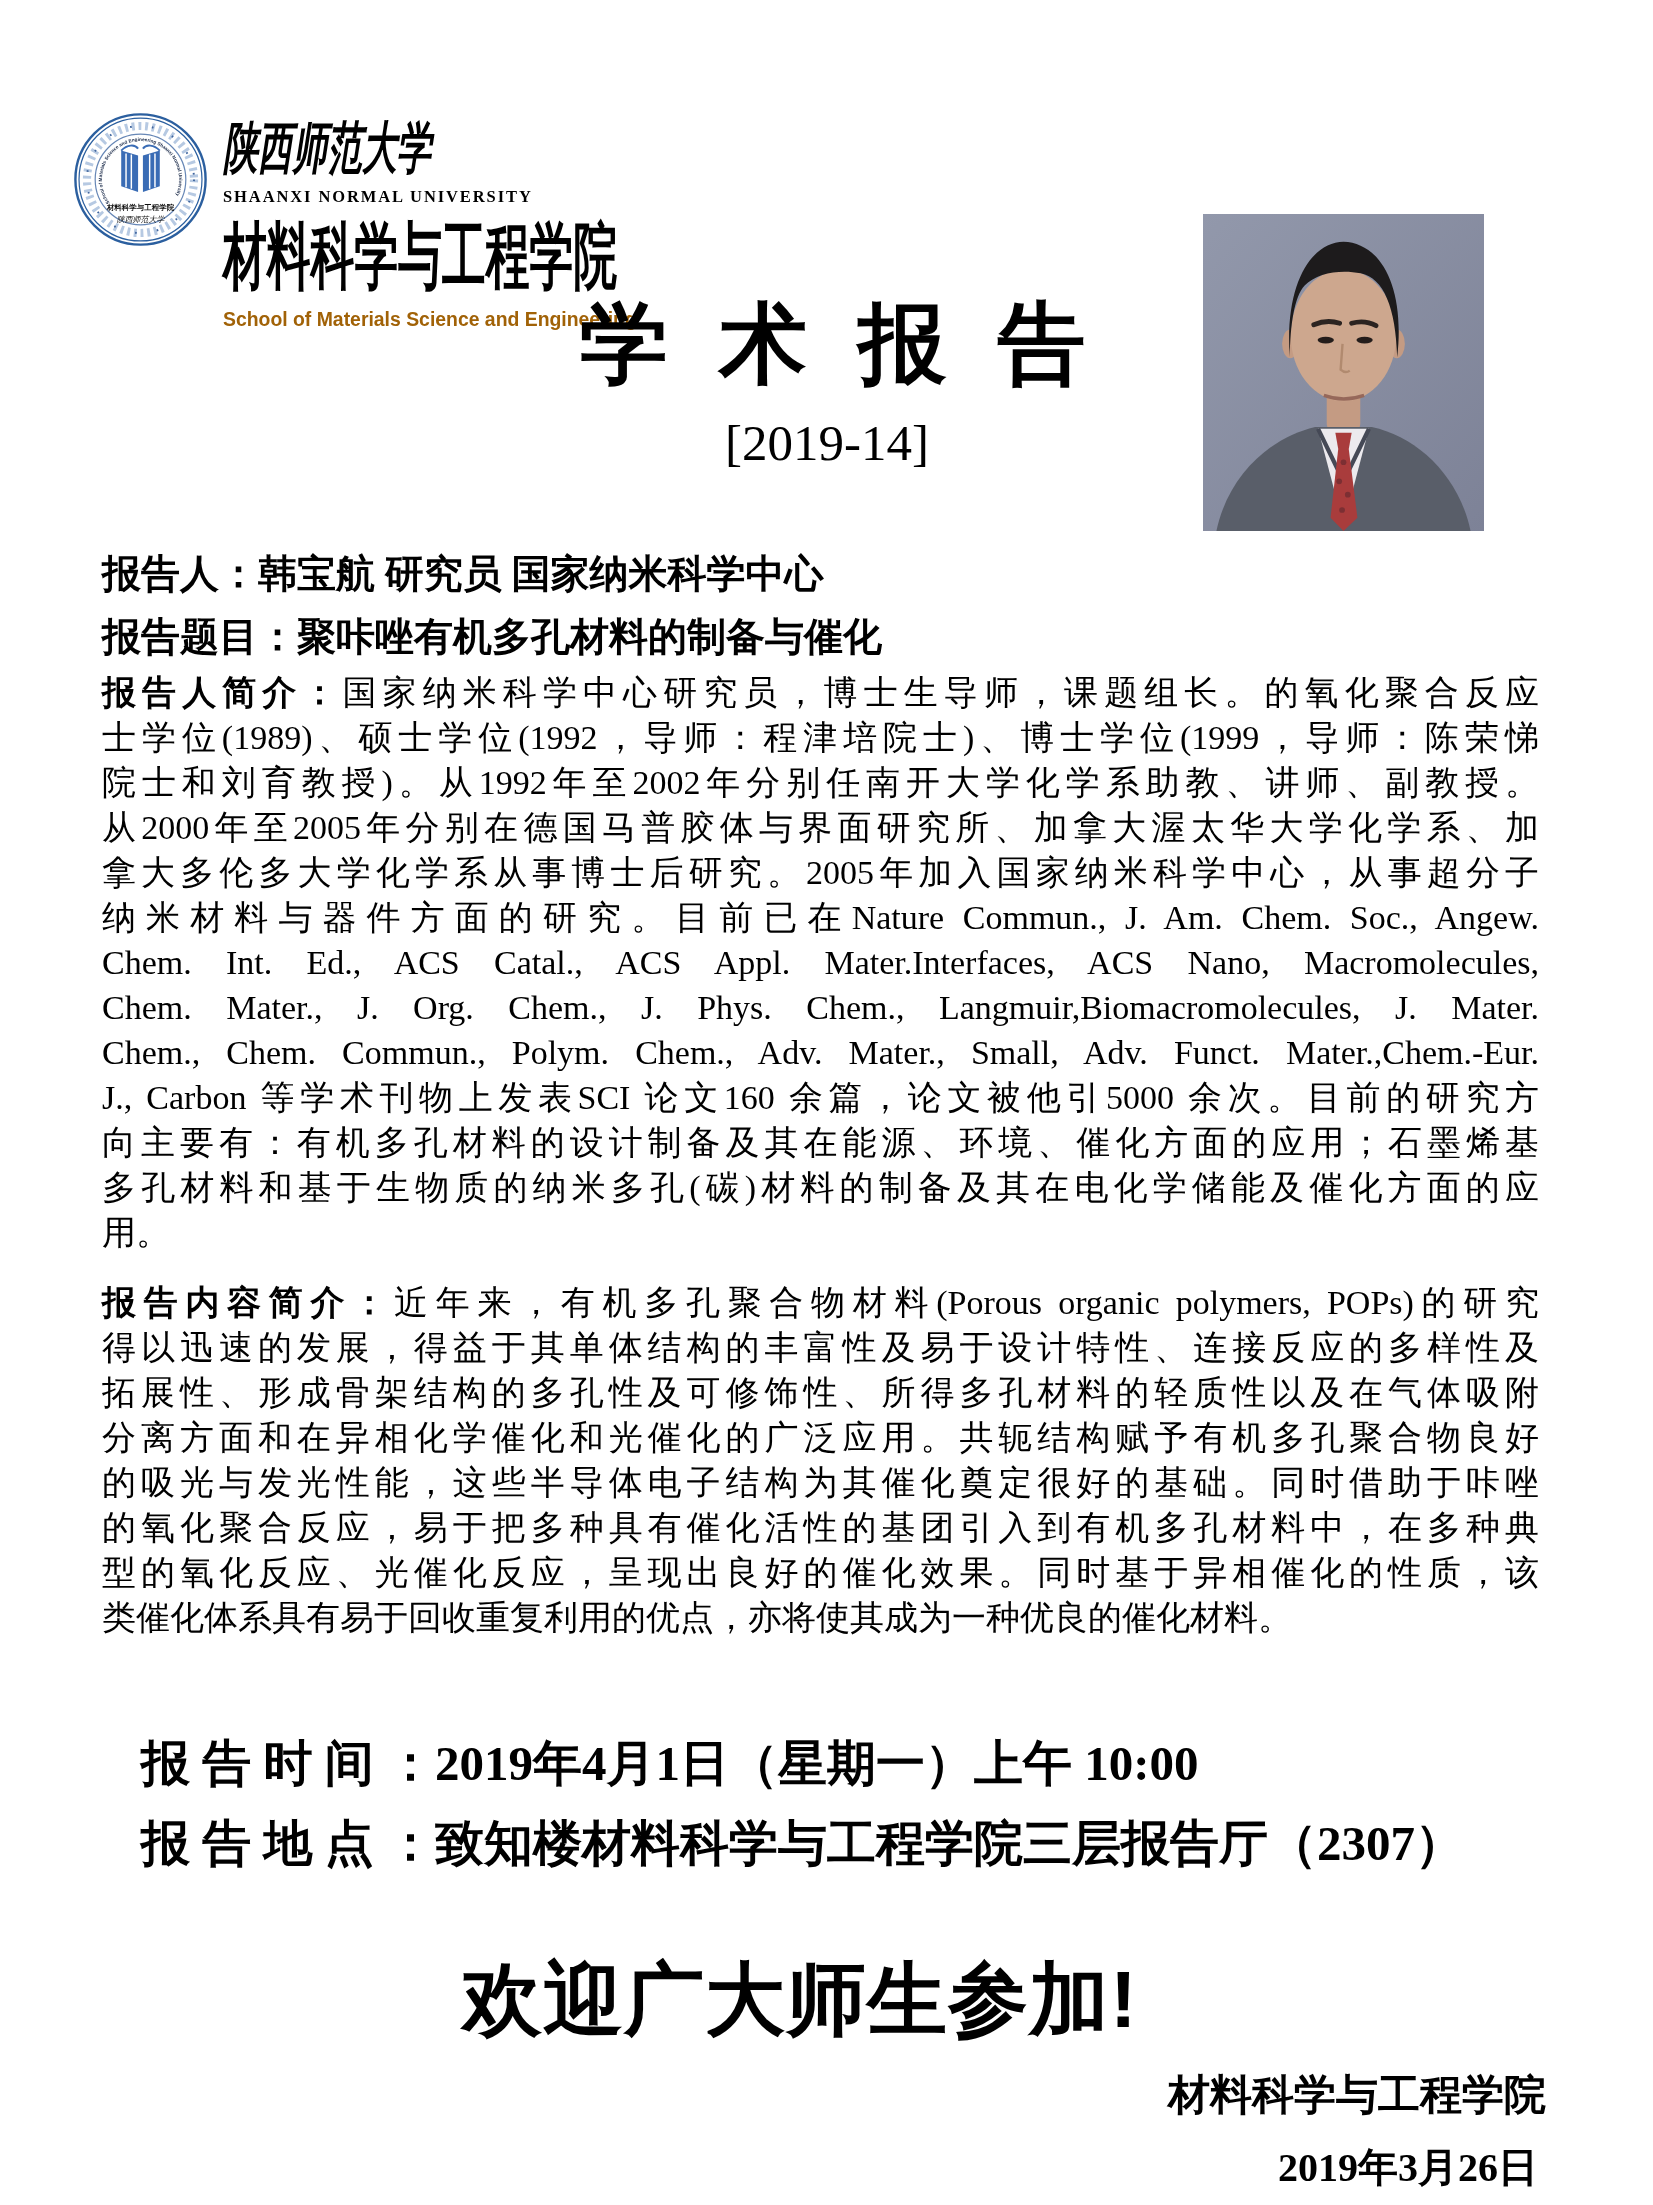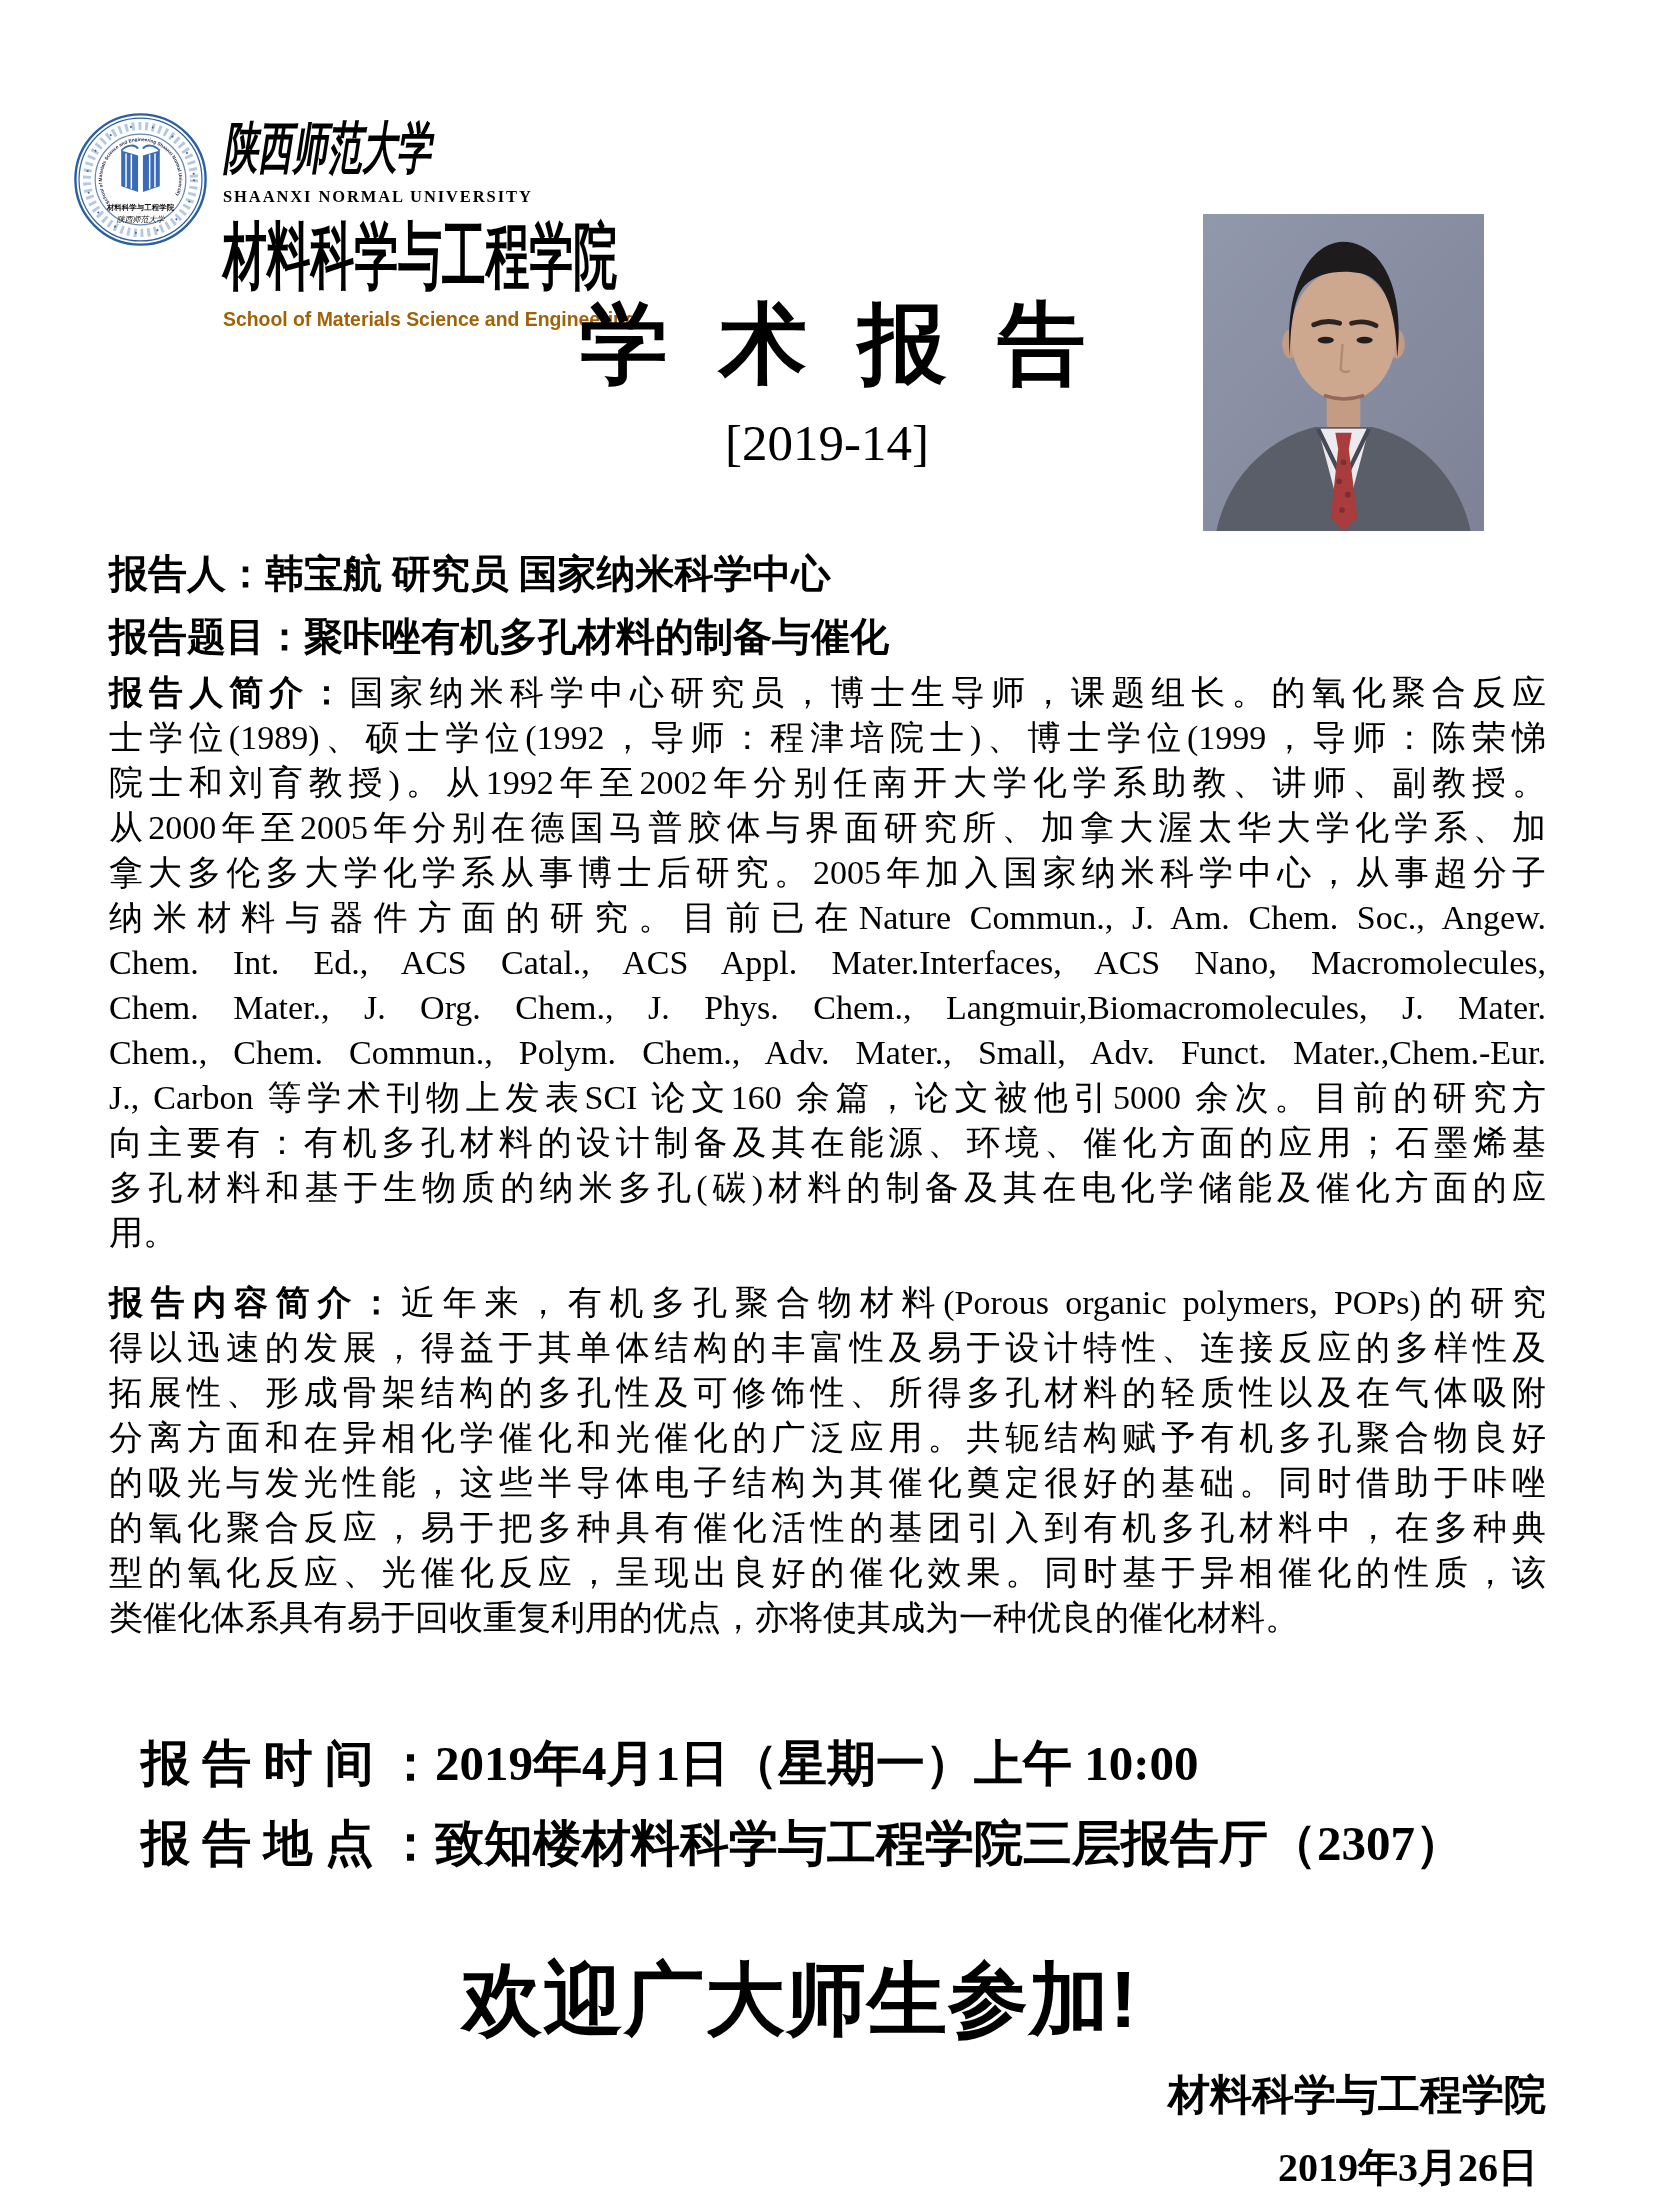--- a/index.html
+++ b/index.html
@@ -31,21 +31,21 @@
   
   .title-block{position:absolute;left:0;top:299px;width:1654px;text-align:center;}
   .main-title{
     margin:0;font-size:88px;font-weight:bold;line-height:1.05;
     letter-spacing:14.6px;padding-left:26px;white-space:nowrap;
   }
   .title-number{font-size:51px;font-weight:normal;margin-top:27px;line-height:1;}
   
   .photo{position:absolute;left:1203px;top:214px;width:281px;height:317px;}
   
-  .content{position:absolute;left:109px;top:548px;width:1437px;}
+  .content{position:absolute;left:102px;top:548px;width:1437px;}
   .lead-line{font-size:39px;font-weight:bold;line-height:1.35;white-space:nowrap;}
   .topic{margin-top:10.7px;}
   .para{margin-top:5.8px;}
   .para.abstract{margin-top:25px;}
   .jline{
     font-size:34px;line-height:45px;
     text-align:justify;text-align-last:justify;
   }
   .jline.para-end{text-align-last:left;}
   .jlead{font-weight:bold;}

